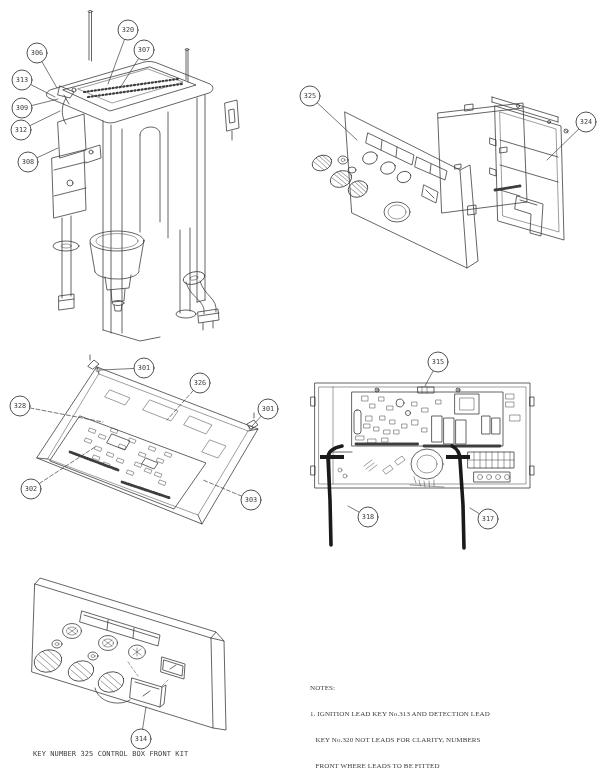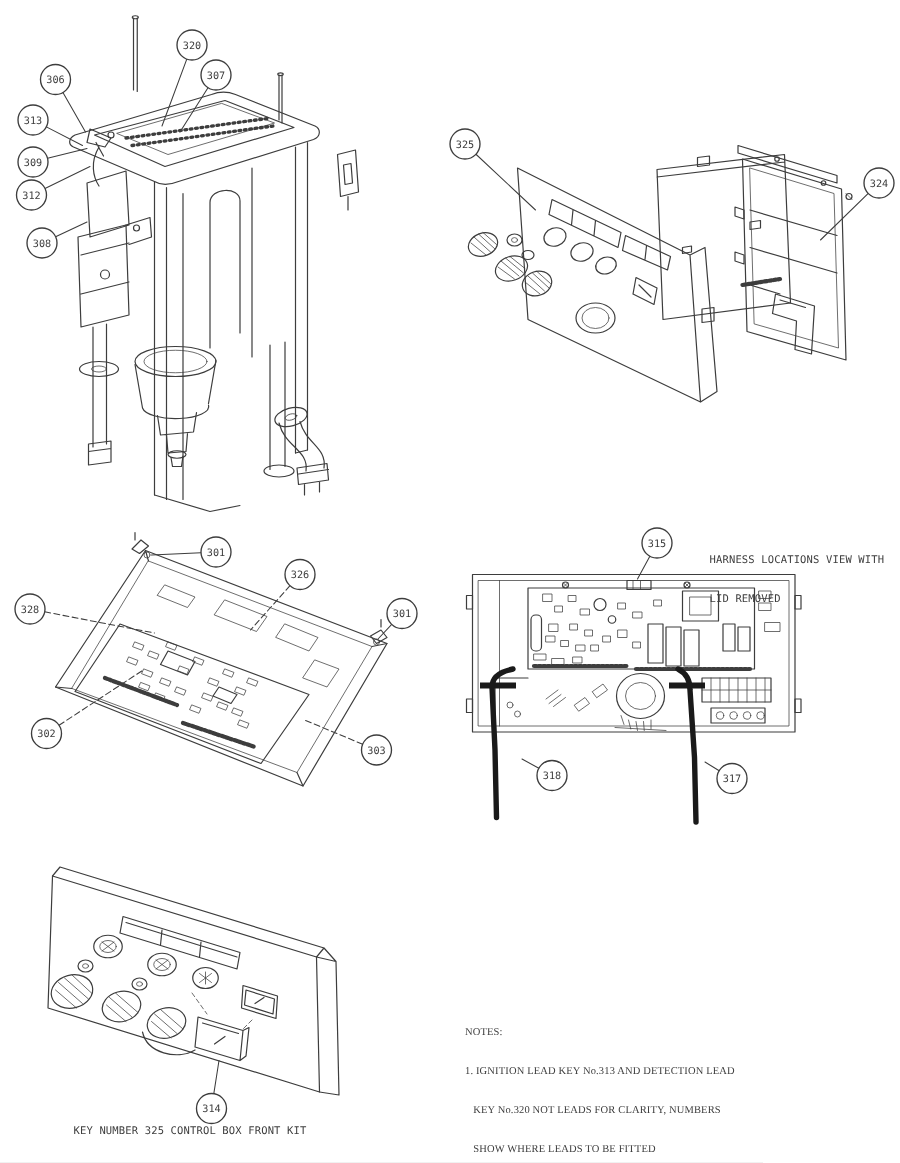--- a/index.html
+++ b/index.html
@@ -351,27 +351,23 @@
         <circle cx="488" cy="519" r="10"></circle>
         <text x="488" y="521.4">317</text>
       </g>
       <g>
         <line x1="142.54376880273608" y1="729.119879662489" x2="146" y2="707"></line>
         <circle cx="141" cy="739" r="10"></circle>
         <text x="141" y="741.4">314</text>
       </g>
     </svg>
 
-  <div class="techtext" style="left:473px; top:352px;">
-    <div>HARNESS LOCATIONS VIEW WITH</div>
-    <div>LID REMOVED</div>
-  </div>
-
-  <div class="techtext" style="left:49px; top:750px;text-align:right;">KEY NUMBER 325 CONTROL BOX FRONT KIT</div>
+
+  <div class="techtext" style="left:33px; top:750px;text-align:right;">KEY NUMBER 325 CONTROL BOX FRONT KIT</div>
 
   <div class="techtext" style="left:310px; top:667px;font-family:Liberation Serif, serif;">
     <div>NOTES:</div>
     <div>1. IGNITION LEAD KEY No.313 AND DETECTION LEAD</div>
     <div>   KEY No.320 NOT LEADS FOR CLARITY, NUMBERS</div>
-    <div>   SHOW WHERE LEADS TO BE FITTED</div>
+    <div>   FRONT WHERE LEADS TO BE FITTED</div>
   </div>
 
 </div>
 
 </body></html>

